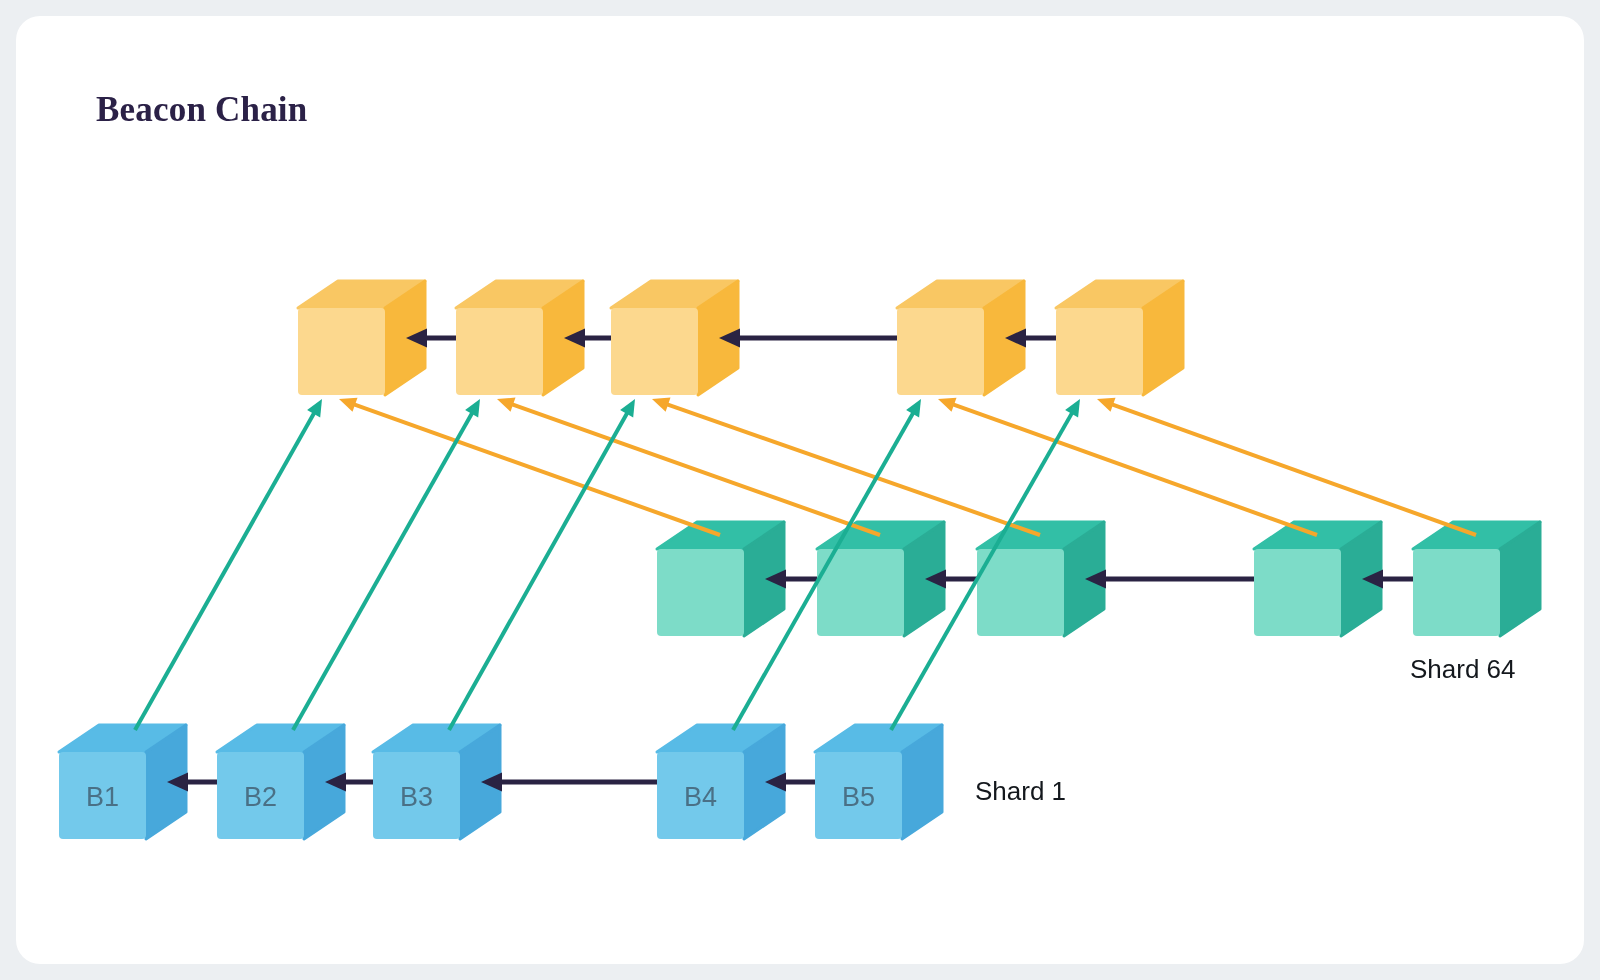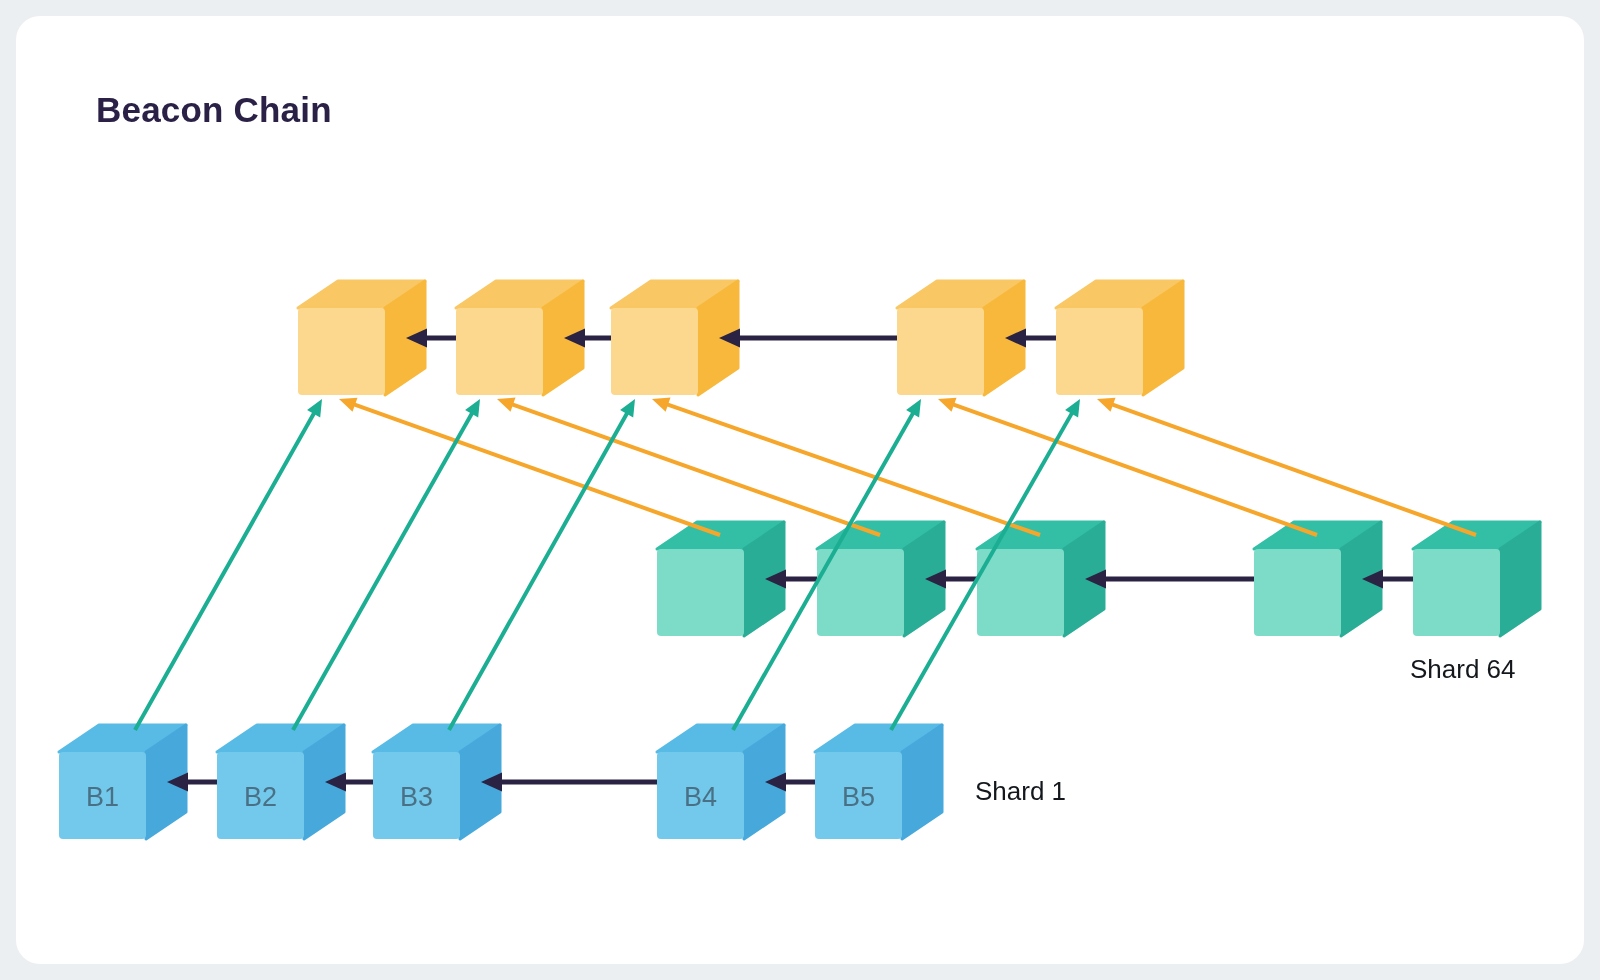--- a/index.html
+++ b/index.html
@@ -10,20 +10,21 @@
     font-family: "Liberation Sans", sans-serif;
   }
   .card {
     position: absolute; left: 16px; top: 16px; right: 16px; bottom: 16px;
     background: #FFFFFF; border-radius: 24px;
   }
   .page-title {
     position: absolute; left: 96px; top: 90px; margin: 0;
     font-size: 35px; font-weight: 700; letter-spacing: 0.2px;
     color: #2B2147;
+    font-family: Liberation Serif, serif;
   }
   #diagram {
     position: absolute; left: 0; top: 0; width: 1600px; height: 980px;
   }
   #diagram text {
     font-family: "Liberation Sans", sans-serif;
   }
   .block-label { font-size: 27px; font-weight: 500; }
   .caption { font-size: 26px; }
 </style>

